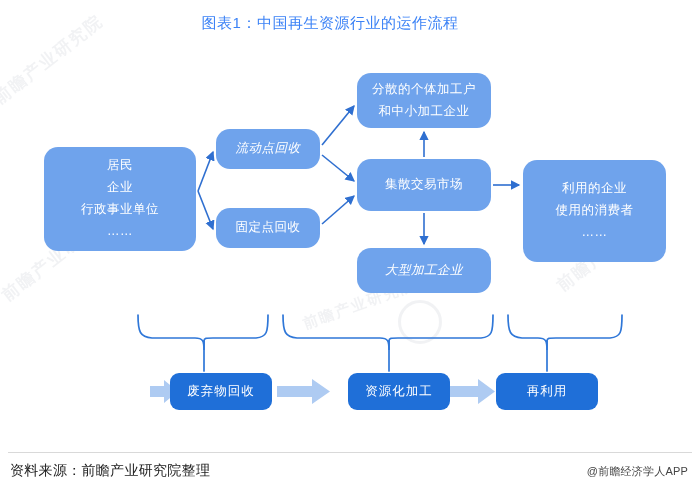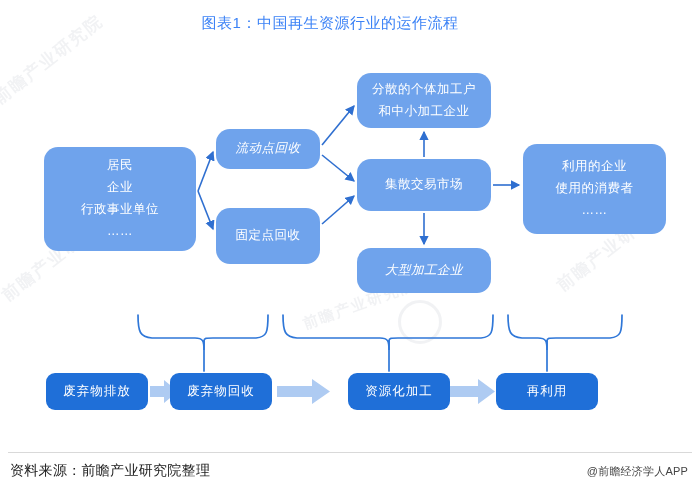--- a/index.html
+++ b/index.html
@@ -68,25 +68,25 @@
     letter-spacing: 1px;
   }
   .node .line {
     display: block;
     white-space: nowrap;
   }
 
   
   #node-sources       { left: 44px;  top: 139px; width: 152px; height: 104px; margin-top: 8px; }
   #node-mobile        { left: 216px; top: 129px; width: 104px; height: 40px; font-style: italic; }
-  #node-fixed         { left: 216px; top: 208px; width: 104px; height: 56px; }
+  #node-fixed         { left: 216px; top: 208px; width: 104px; height: 40px; }
   #node-small-proc    { left: 357px; top: 73px;  width: 134px; height: 55px; }
   #node-market        { left: 357px; top: 159px; width: 134px; height: 52px; }
   #node-large-proc    { left: 357px; top: 248px; width: 134px; height: 45px; font-style: italic; }
-  #node-users         { left: 523px; top: 144px; width: 143px; height: 90px; }
+  #node-users         { left: 523px; top: 160px; width: 143px; height: 102px; }
 
   
   #node-discharge     { left: 46px;  top: 373px; width: 102px; height: 37px; }
   #node-collect       { left: 170px; top: 373px; width: 102px; height: 37px; }
   #node-process       { left: 348px; top: 373px; width: 102px; height: 37px; }
   #node-reuse         { left: 496px; top: 373px; width: 102px; height: 37px; }
 
   
   .footer-rule {
     position: absolute;
@@ -233,23 +233,20 @@
   <div class="node" id="node-large-proc">
     <span class="line">大型加工企业</span>
   </div>
 
   <div class="node" id="node-users">
     <span class="line">利用的企业</span>
     <span class="line">使用的消费者</span>
     <span class="line">……</span>
   </div>
 
-  <div class="node dark" id="node-discharge">
-    <span class="line">废弃物排放</span>
-  </div>
   <div class="node dark" id="node-collect">
     <span class="line">废弃物回收</span>
   </div>
   <div class="node dark" id="node-process">
     <span class="line">资源化加工</span>
   </div>
   <div class="node dark" id="node-reuse">
     <span class="line">再利用</span>
   </div>
 

